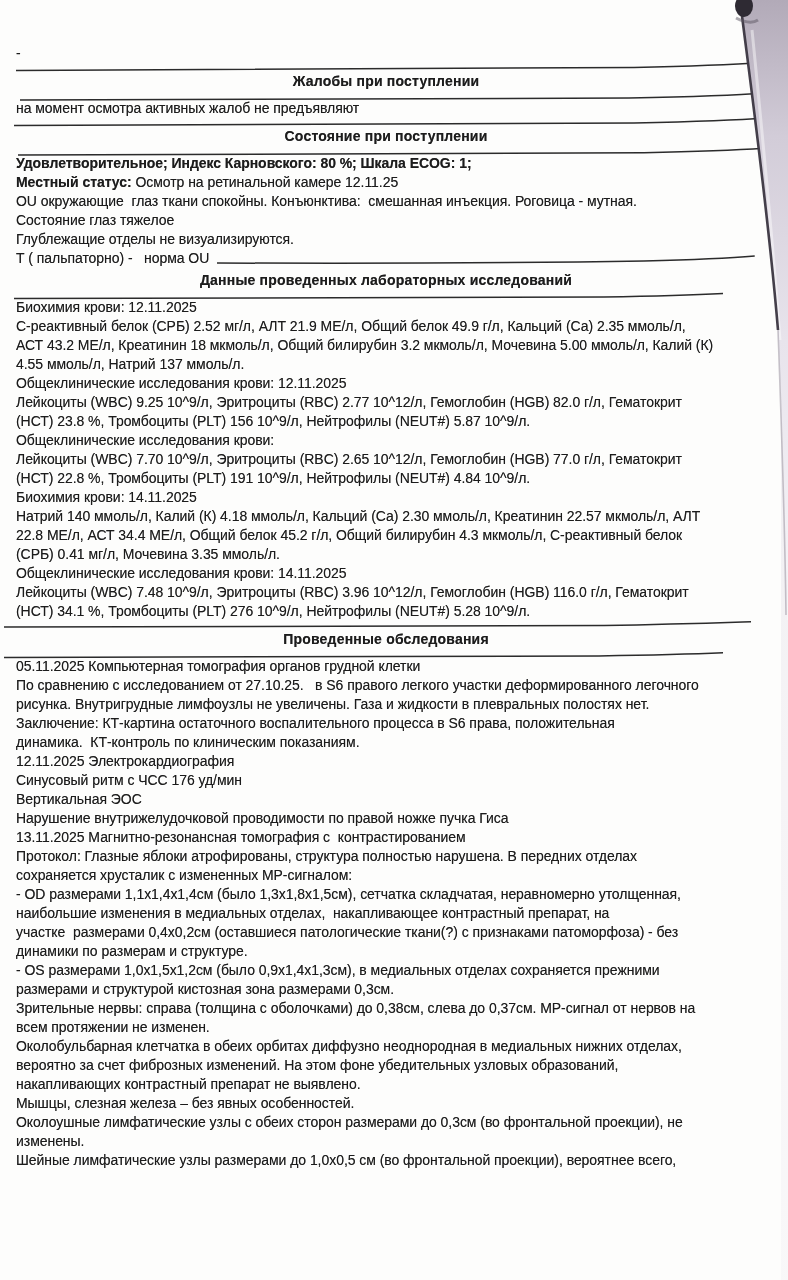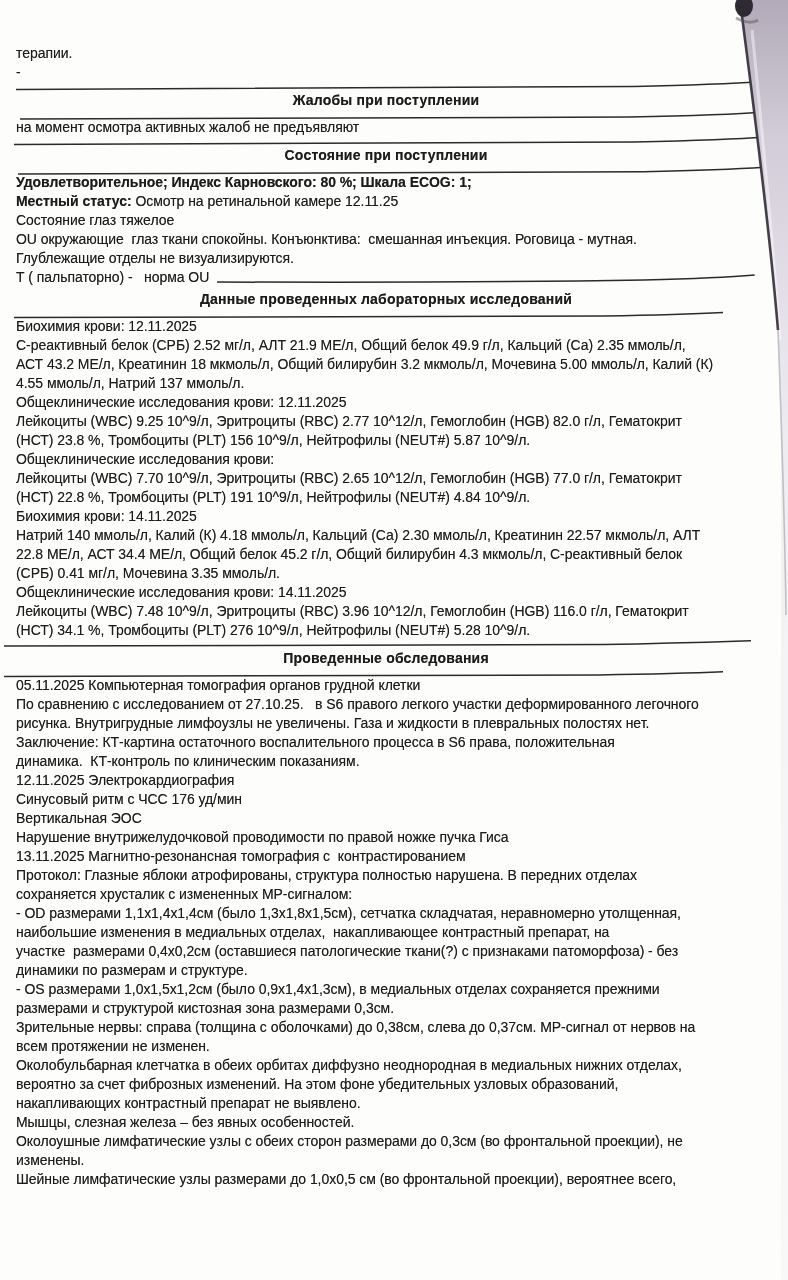--- a/index.html
+++ b/index.html
@@ -89,21 +89,20 @@
     <path d="M74,30 C82,110 94,230 102,340" stroke="#ffffff" stroke-width="3" fill="none" opacity="0.45"></path>
     <path d="M62,0 C72,80 90,210 100,330" stroke="#3a3540" stroke-width="2.6" fill="none" opacity="0.95"></path>
     <path d="M100,330 C104,440 107,530 108,615" stroke="#9a94a0" stroke-width="1.6" fill="none" opacity="0.55"></path>
     <ellipse cx="66" cy="6" rx="9" ry="11" fill="#2e2a33"></ellipse>
     <path d="M58,18 C66,22 74,24 80,20" stroke="#5c5562" stroke-width="3" fill="none" opacity="0.5"></path>
   </svg>
 </div>
 
 <div class="page">
 
-  <p class="para">терапии.</p>
   <p class="para">-</p>
 
   <svg class="rule" width="752" viewBox="0 0 752 12" preserveAspectRatio="none">
       <path d="M2 9.5 C 250 9.2 480 8.6 620 6.5 C 690 5 728 3 750 1.5"></path>
     </svg>
   <div class="hdr">Жалобы при поступлении</div>
   <svg class="rule" width="752" viewBox="0 0 752 12" preserveAspectRatio="none">
       <path d="M6 9 C 260 9.4 470 9 615 7 C 695 5.5 732 3.5 750 2"></path>
     </svg>
 
@@ -112,22 +111,22 @@
   <svg class="rule" width="752" viewBox="0 0 752 12" preserveAspectRatio="none">
       <path d="M0 9.5 C 240 9.8 480 9 620 7 C 696 5.5 734 3.5 751 2"></path>
     </svg>
   <div class="hdr">Состояние при поступлении</div>
   <svg class="rule" width="752" viewBox="0 0 752 12" preserveAspectRatio="none">
       <path d="M4 9 C 250 9.5 490 9 630 6.8 C 700 5.2 736 3.2 751 2.2"></path>
     </svg>
 
   <p class="para"><span class="b">Удовлетворительное; Индекс Карновского: 80 %; Шкала ECOG: 1;</span><span></span></p>
   <p class="para"><span class="b">Местный статус:</span><span> Осмотр на ретинальной камере 12.11.25</span></p>
+  <p class="para"><span class="b"></span><span>OU окружающие  глаз ткани спокойны. Конъюнктива:  смешанная инъекция. Роговица - мутная.</span></p>
   <p class="para"><span class="b"></span><span>Состояние глаз тяжелое</span></p>
-  <p class="para"><span class="b"></span><span>OU окружающие  глаз ткани спокойны. Конъюнктива:  смешанная инъекция. Роговица - мутная.</span></p>
   <p class="para"><span class="b"></span><span>Глублежащие отделы не визуализируются.</span></p>
 
   <div class="tail-row">
     <p class="para"><span class="b"></span><span>Т ( пальпаторно) -   норма OU</span></p>
     <svg class="tail-rule" viewBox="0 0 530 14" preserveAspectRatio="none">
         <path d="M0 10 C 150 10.6 300 10 420 8 C 480 6.5 512 4.5 529 3"></path>
       </svg>
   </div>
 
   <div class="hdr">Данные проведенных лабораторных исследований</div>

